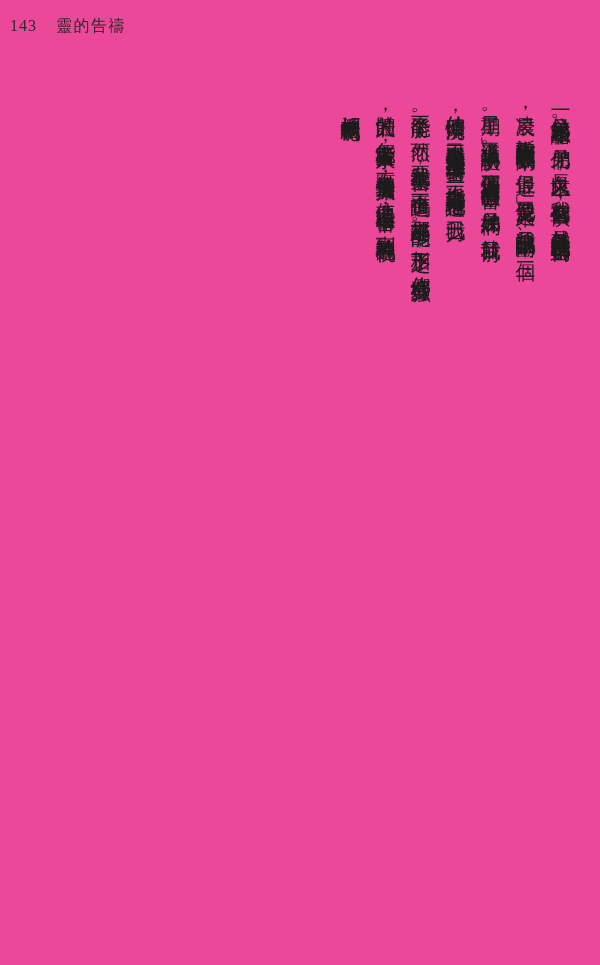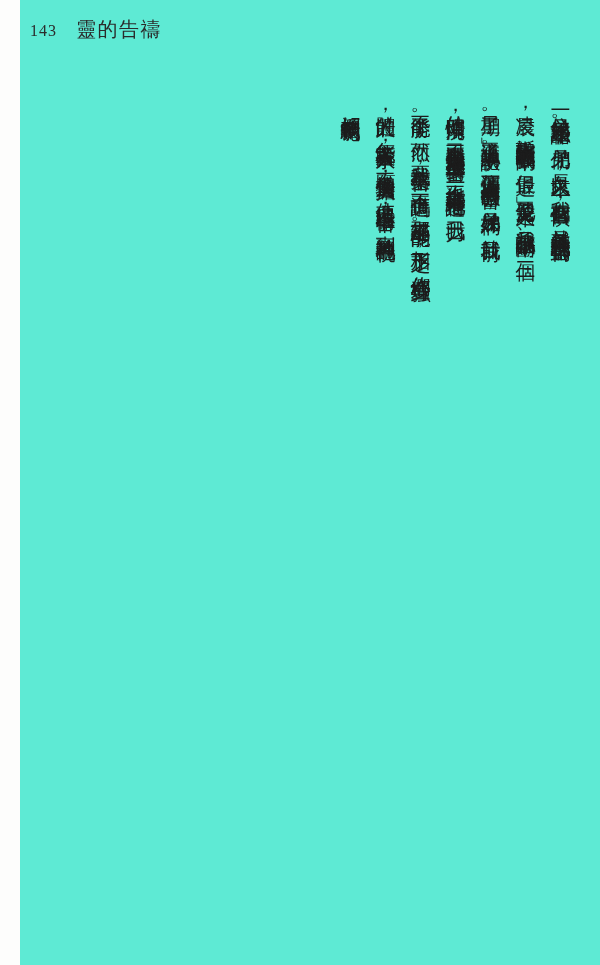--- a/index.html
+++ b/index.html
@@ -10,38 +10,37 @@
     width: 600px;
     height: 965px;
     position: relative;
     background: #fdfdfc;
     overflow: hidden;
     font-family: "Liberation Serif", "DejaVu Serif", serif;
   }
   .page {
     position: absolute;
     inset: 0;
-    background: #5eead4;
-    margin-left: 20px;
+    background: #ec4899;
   }
   .running-head {
     position: absolute;
     left: 10px;
     top: 16px;
     display: flex;
     align-items: baseline;
     color: #2b2b2b;
   }
   .page-number {
     font-size: 16px;
     letter-spacing: 1px;
   }
   .running-title {
     margin-left: 19px;
-    font-size: 20px;
+    font-size: 16px;
     letter-spacing: 1.5px;
     font-weight: 500;
   }
   .text-block {
     position: absolute;
     top: 100px;
     right: 22px;
     width: 246px;
     height: 860px;
     writing-mode: vertical-rl;

